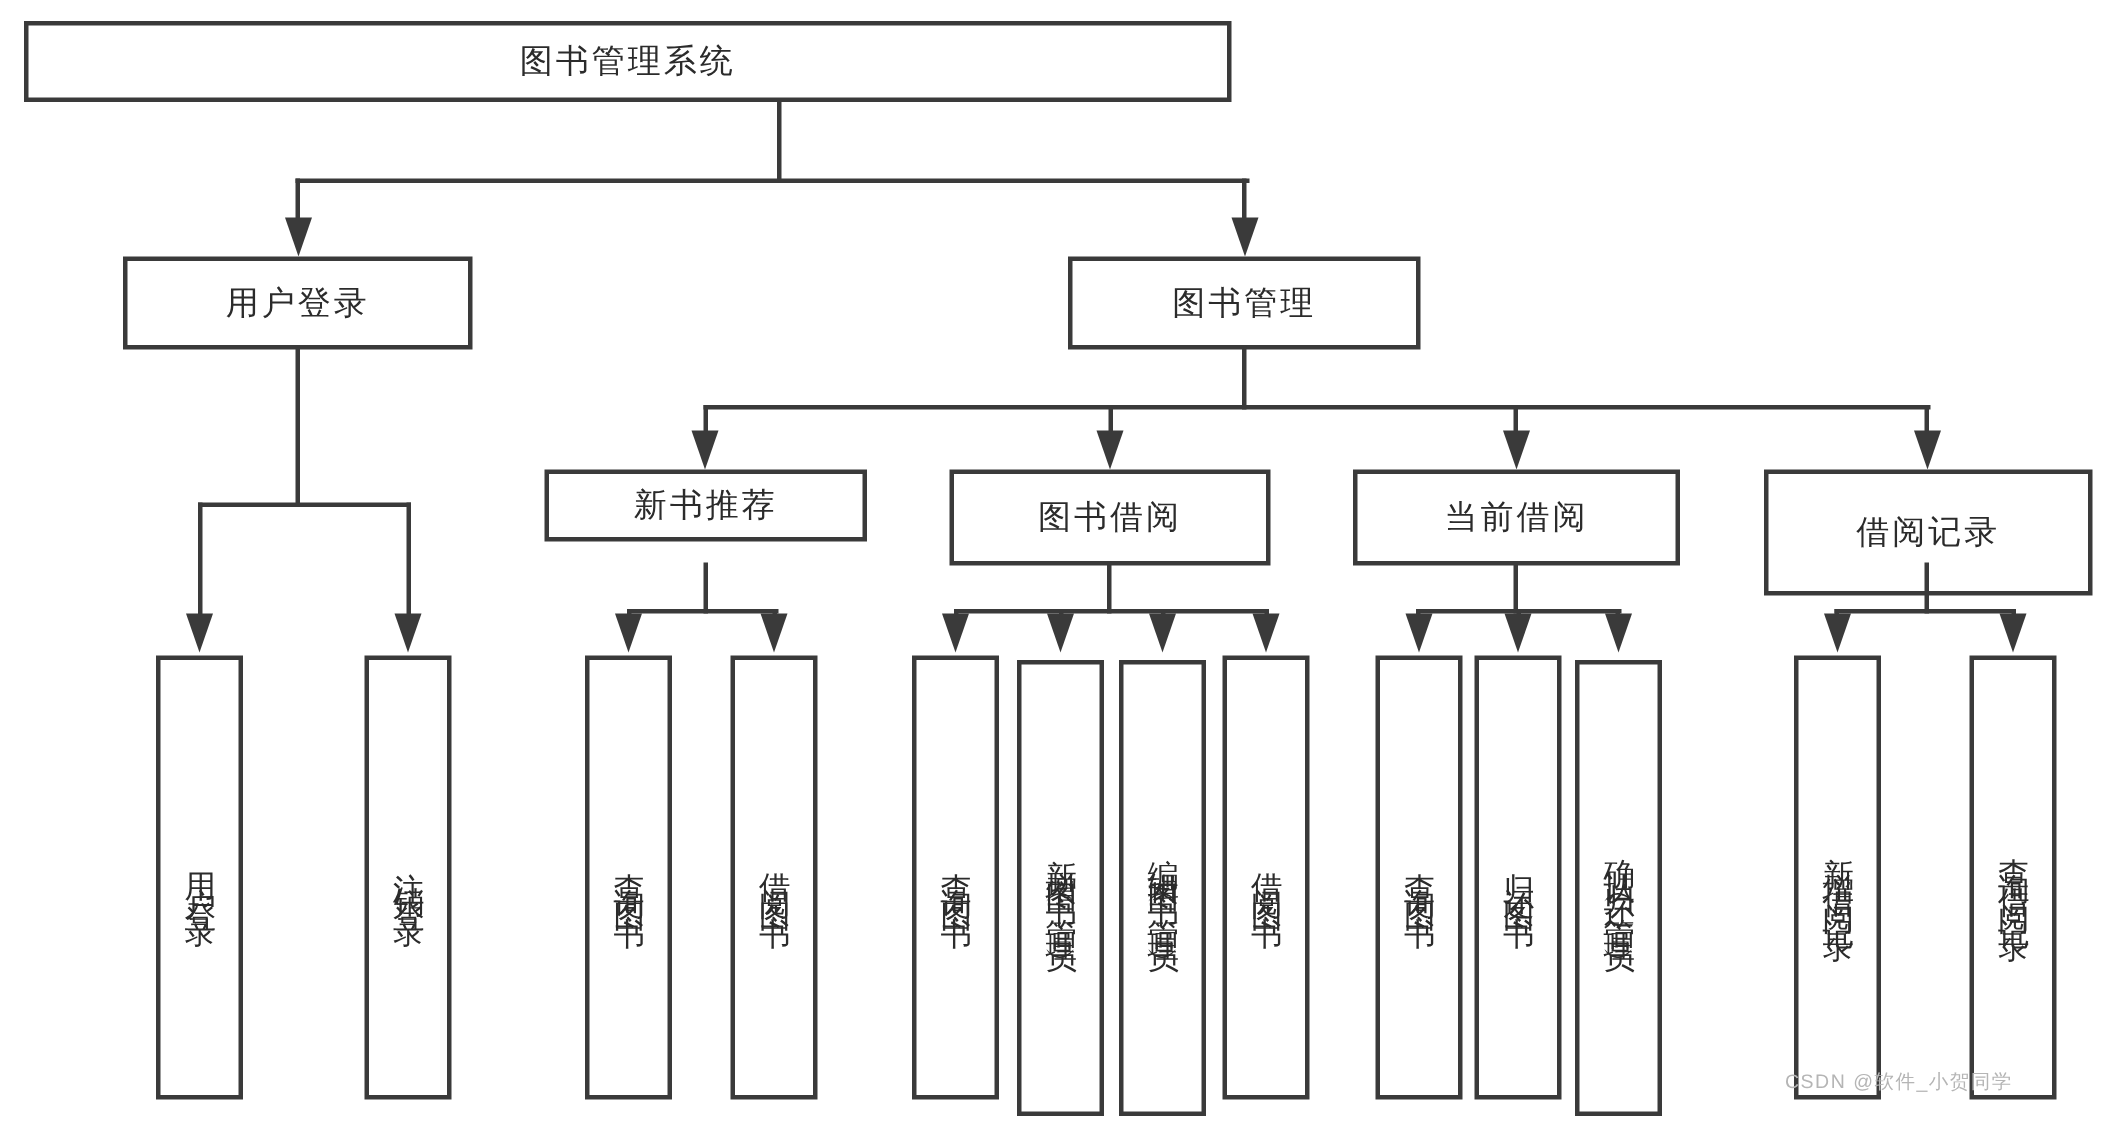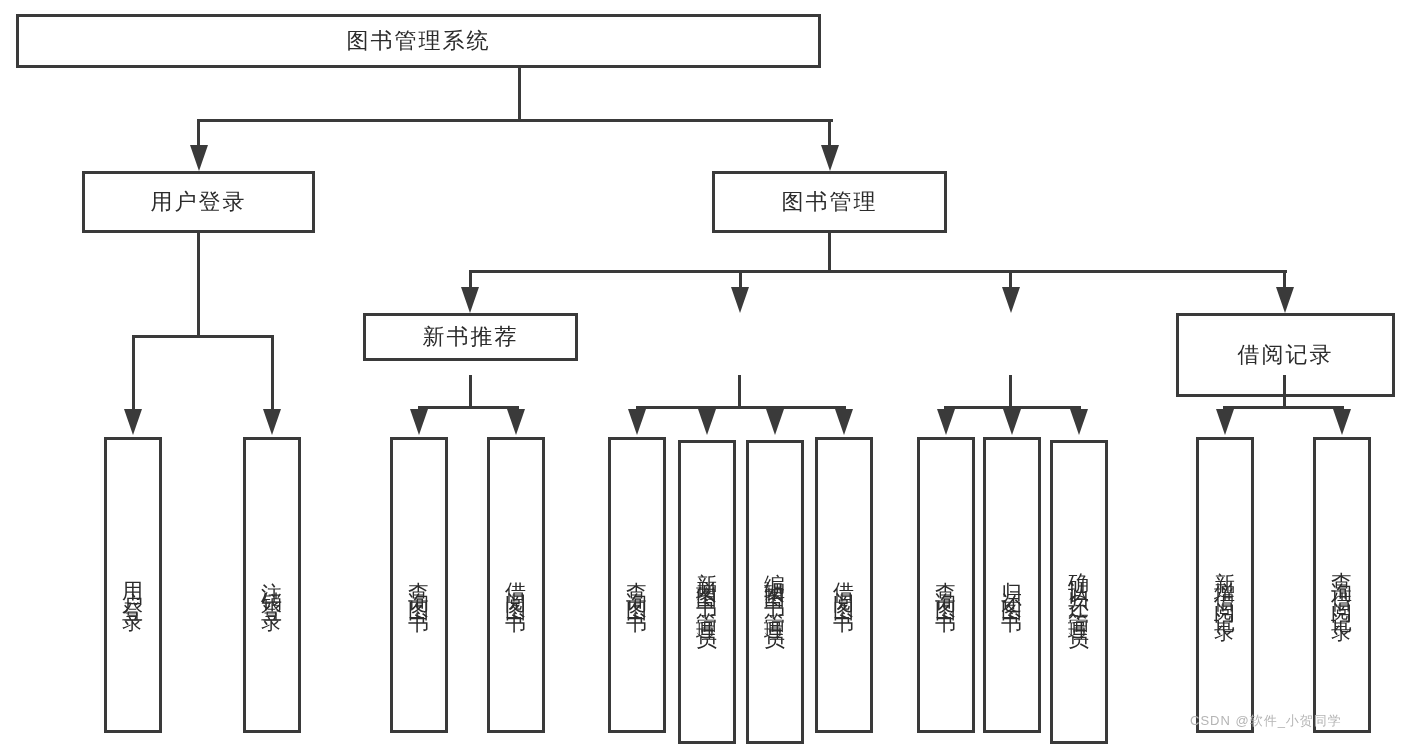--- a/index.html
+++ b/index.html
@@ -67,20 +67,26 @@
   <div class="arrow" style="left:461px; top:287px;"></div>
   <div class="vline" style="left:739px; top:270px; height:20px;"></div>
   <div class="arrow" style="left:731px; top:287px;"></div>
   <div class="vline" style="left:1009px; top:270px; height:20px;"></div>
   <div class="arrow" style="left:1002px; top:287px;"></div>
   <div class="vline" style="left:1283px; top:270px; height:20px;"></div>
   <div class="arrow" style="left:1276px; top:287px;"></div>
 
   <div class="node" style="left:363px; top:313px; width:215px; height:48px;">
     <span>新书推荐</span>
+  </div>
+  <div class="node" style="left:633px; top:313px; width:214px; height:64px;">
+    <span>图书借阅</span>
+  </div>
+  <div class="node" style="left:902px; top:313px; width:218px; height:64px;">
+    <span>当前借阅</span>
   </div>
   <div class="node" style="left:1176px; top:313px; width:219px; height:84px;">
     <span>借阅记录</span>
   </div>
 
   <div class="vline" style="left:469px; top:375px; height:34px;"></div>
   <div class="hline" style="left:418px; top:406px; width:101px;"></div>
   <div class="vline" style="left:418px; top:406px; height:8px;"></div>
   <div class="arrow" style="left:410px; top:409px;"></div>
   <div class="vline" style="left:515px; top:406px; height:8px;"></div>

